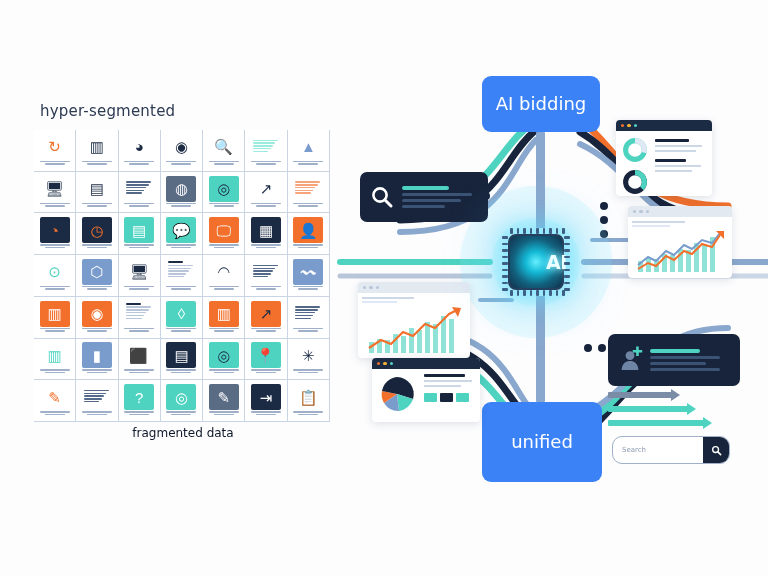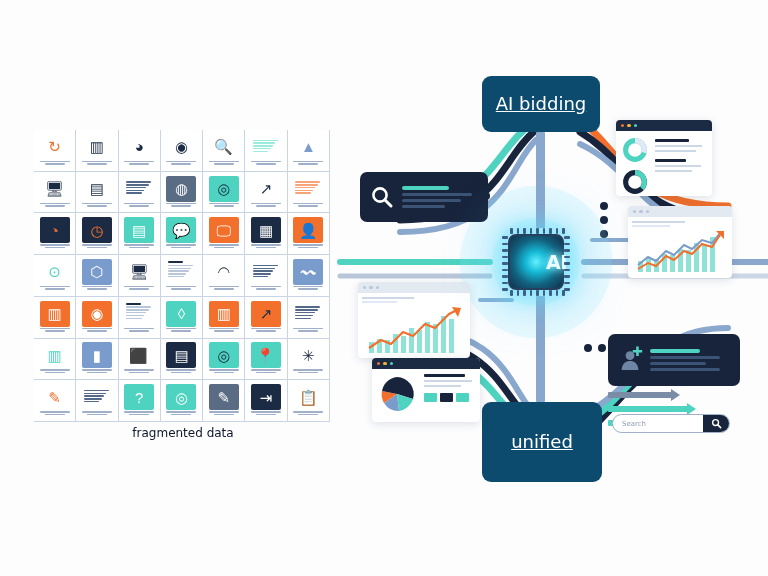--- a/index.html
+++ b/index.html
@@ -79,23 +79,23 @@
   #chip-label{
     color:#eaffff;font-size:19px;font-weight:bold;letter-spacing:-.5px;
     font-family:"DejaVu Sans",sans-serif;text-shadow:0 0 7px #9ff4ff,0 0 14px #6fe0ff;margin-left:41px;
   }
   .pin{position:absolute;background:#3d5f86;border-radius:1px;}
   .pin.h{width:6px;height:2.6px;}
   .pin.v{width:2.6px;height:6px;}
 
   
   .hub-label{
-    position:absolute;background:#0c4a6e;color:#ffffff;border-radius:9px;
+    position:absolute;background:#3b82f6;color:#ffffff;border-radius:9px;
     display:flex;align-items:center;justify-content:center;text-align:center;
-    font-family:"DejaVu Sans",sans-serif;line-height:1.12;text-decoration:underline;
+    font-family:"DejaVu Sans",sans-serif;line-height:1.12;
   }
   #label-ai-bidding{left:142px;top:76px;width:118px;height:56px;font-size:18px;}
   #label-unified{left:142px;top:402px;width:120px;height:80px;font-size:18px;padding:0 6px;box-sizing:border-box;}
   .stem{position:absolute;background:#8aa7cd;width:9px;border-radius:1px;}
   #stem-top{left:196px;top:132px;height:96px;}
   #stem-bottom{left:196px;top:296px;height:106px;}
 
   
   .win{
     position:absolute;background:#ffffff;border-radius:4px;
@@ -119,36 +119,37 @@
   
   .arrowrow{position:absolute;display:flex;flex-direction:column;gap:8px;}
   .arw{height:6px;border-radius:1px;position:relative;}
   .arw::after{
     content:"";position:absolute;right:-8px;top:-3px;
     border-left:9px solid currentColor;border-top:6px solid transparent;border-bottom:6px solid transparent;
   }
 
   
   #search-pill{
-    position:absolute;left:272px;top:414px;width:118px;height:19px;
+    position:absolute;left:272px;top:436px;width:118px;height:28px;
     border:1.5px solid #9fb0c8;border-radius:10px;background:#ffffff;
     display:flex;align-items:center;box-sizing:border-box;overflow:hidden;
   }
   #search-text{flex:1;padding-left:9px;font-size:7px;color:#8d9bb2;font-family:"DejaVu Sans",sans-serif;}
   #search-btn{
     width:26px;height:100%;background:#18243c;display:flex;align-items:center;justify-content:center;
   }
   svg{display:block;overflow:visible;}
 </style>
 </head>
 <body>
 
 <div id="stage">
 
   <div id="left-panel">
+    <div id="grid-title">hyper-segmented</div>
     <div id="card-grid">
         <div class="gcell">
           <div class="tile t-white">
             <span class="glyph g-orange">↻</span>
           </div>
           <span class="clabel">
             <i></i>
             <i></i>
           </span>
         </div>

